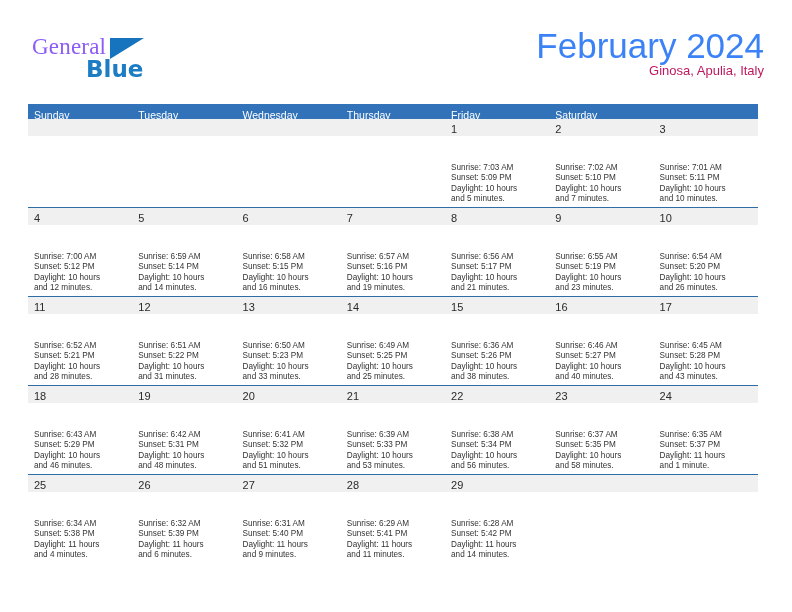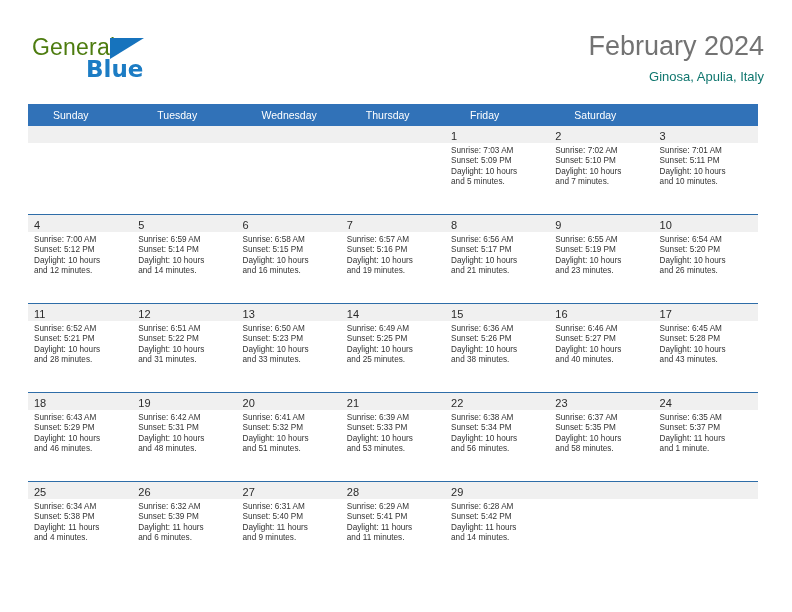--- a/index.html
+++ b/index.html
@@ -35,22 +35,22 @@
     top: 0;
     width: 250px;
     height: 60px;
   }
   .logo-general {
     position: absolute;
     left: 4px;
     top: 4px;
     font-size: 23px;
     letter-spacing: 0.2px;
-    color: #4d7c0f;
-    font-family: Liberation Sans, sans-serif;
+    color: #8b5cf6;
+    font-family: Liberation Serif, serif;
     font-weight: 400;
   }
   .logo-triangle {
     position: absolute;
     left: 82px;
     top: 8px;
     width: 0;
     height: 0;
     border-left: 34px solid #1673bd;
     border-bottom: 21px solid transparent;
@@ -64,47 +64,46 @@
     font-family: "DejaVu Sans", sans-serif;
     font-weight: 700;
   }
   .title-block {
     position: absolute;
     right: 0;
     top: 0;
     text-align: right;
   }
   .cal-title {
-    font-size: 27px;
-    color: #737373;
+    font-size: 35px;
+    color: #3b82f6;
     font-weight: 400;
     line-height: 32px;
     white-space: nowrap;
   }
   .cal-subtitle {
-    margin-top: 7px;
+    margin-top: 1px;
     font-size: 13px;
-    color: #0f766e;
+    color: #be185d;
     font-weight: 400;
     line-height: 16px;
     white-space: nowrap;
   }
 
   
   .calendar {
     position: absolute;
     left: 28px;
     top: 104px;
     width: 730px;
   }
   .weekday-row {
     display: flex;
     background: #3172b8;
-    height: 22px;
-    padding-left: 19px;
+    height: 15px;
   }
   .weekday {
     flex: 0 0 104.28px;
     width: 104.28px;
     box-sizing: border-box;
     color: #ffffff;
     font-size: 10.5px;
     line-height: 22px;
     padding-left: 6px;
     white-space: nowrap;
@@ -132,20 +131,21 @@
     box-sizing: border-box;
     padding-left: 6px;
   }
   .day-number {
     font-size: 11px;
     color: #2a2a2a;
     line-height: 17px;
   }
   .day-details {
     padding: 3px 5px 0 6px;
+    margin-top: 24px;
   }
   .detail-line {
     font-size: 8.2px;
     line-height: 10.4px;
     color: #333333;
     white-space: nowrap;
   }
 </style>
 </head>
 <body>

